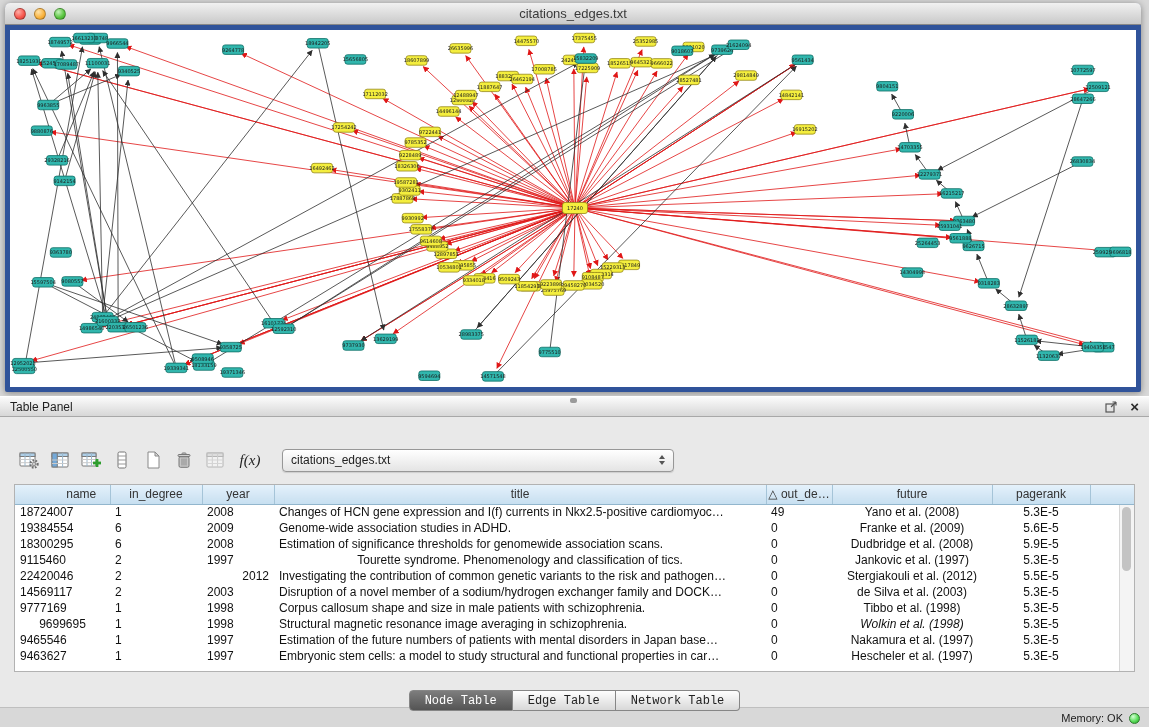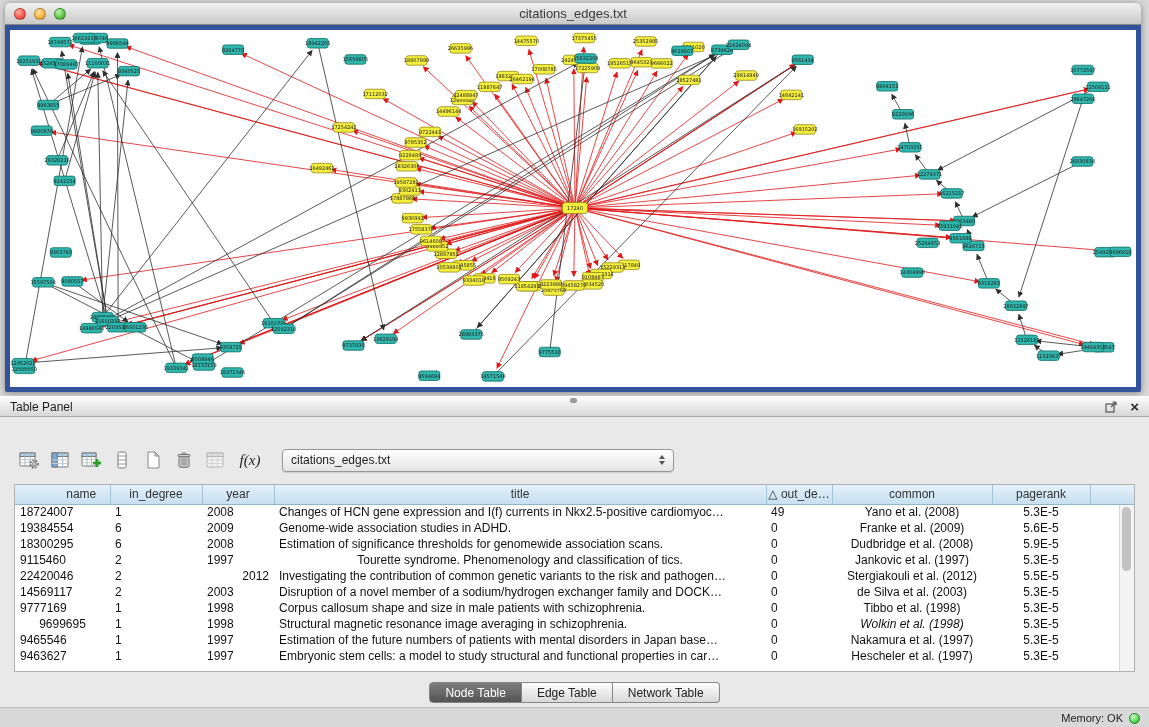--- a/index.html
+++ b/index.html
@@ -103,21 +103,21 @@
   .vscroll {
     position:absolute; top:20px; right:0; bottom:0; width:15px;
     background:#f4f4f4; border-left:1px solid #d6d6d6;
   }
   .vthumb {
     position:absolute; left:2px; top:2px; width:9px; height:64px;
     border-radius:5px; background:#c3c3c3;
   }
 
   
-  .tabs { position:absolute; left:0; right:0; top:286px; display:flex; justify-content:center; }
+  .tabs { position:absolute; left:0; right:0; top:294px; display:flex; justify-content:center;font-family:Liberation Mono, monospace; }
   .tab {
     height:21px; line-height:20px; padding:0 15px; font-size:12px;
     background:linear-gradient(#fefefe,#d8d8d8);
     border:1px solid #868686; border-left:none; color:#222;
   }
   .tab:first-child { border-left:1px solid #868686; border-radius:4px 0 0 4px; }
   .tab:last-child  { border-radius:0 4px 4px 0; }
   .tab.sel { background:linear-gradient(#7d7d7d,#545454); color:#fff; }
 
   
@@ -641,21 +641,21 @@
 
   <div class="table-wrap">
     <table>
       <thead>
           <tr>
             <th style="width: 95px; padding-left: 38px;">name</th>
             <th style="width: 92px;">in_degree</th>
             <th style="width: 72px;">year</th>
             <th style="width: 492px;">title</th>
             <th style="width: 66px;">△ out_de…</th>
-            <th style="width: 160px;">common</th>
+            <th style="width: 160px;">future</th>
             <th style="width: 98px;">pagerank</th>
             <th class="fill"></th>
           </tr>
         </thead>
       <tbody>
           <tr>
             <td style="text-align: left;">18724007</td>
             <td style="text-align: left;">1</td>
             <td style="text-align: left;">2008</td>
             <td style="text-align: left;">Changes of HCN gene expression and I(f) currents in Nkx2.5-positive cardiomyoc…</td>

